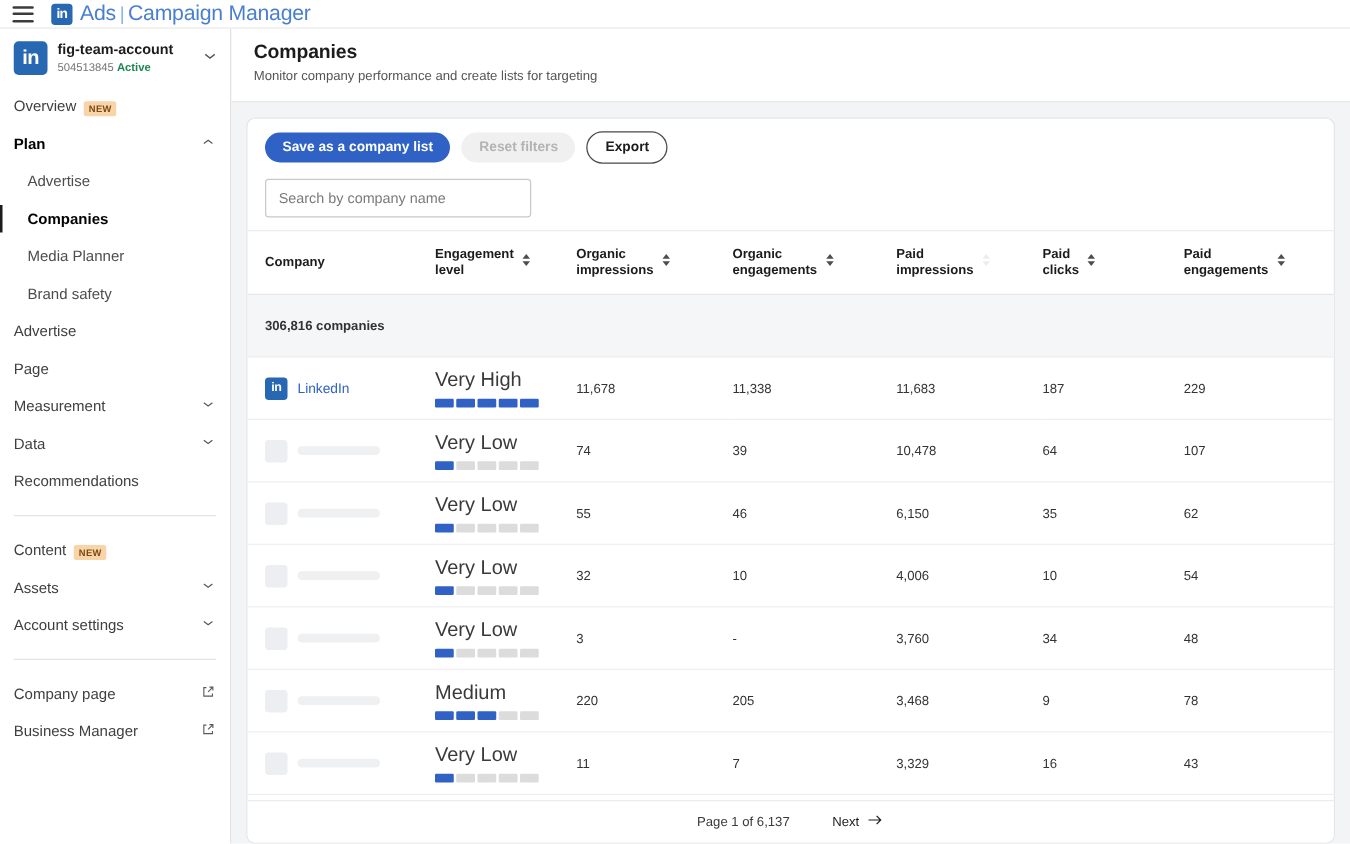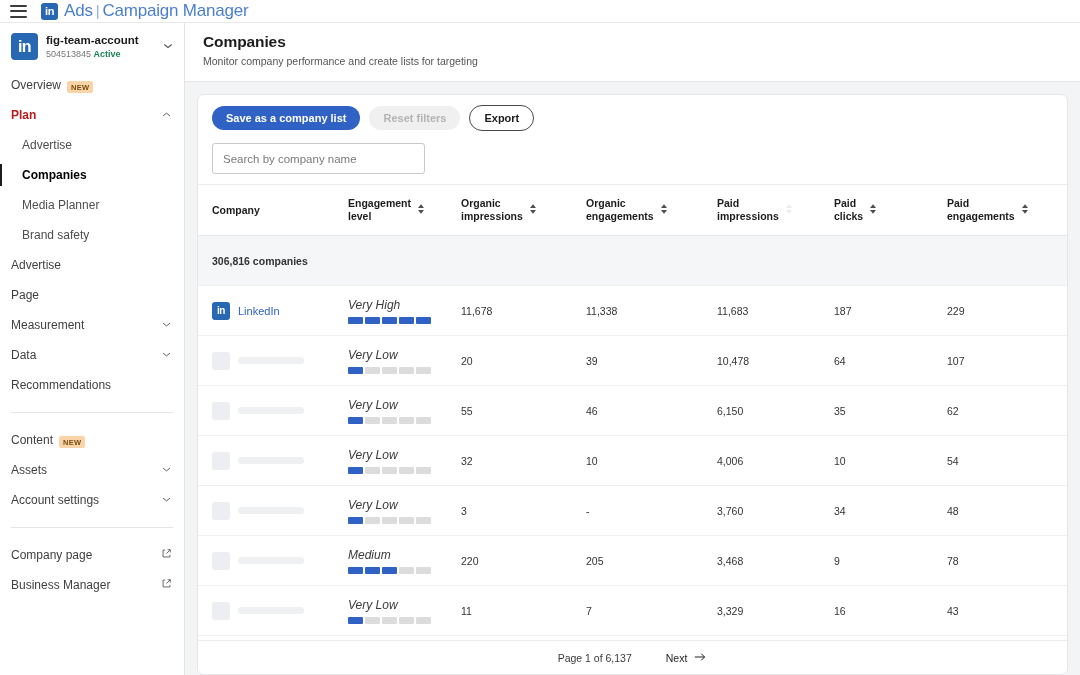--- a/index.html
+++ b/index.html
@@ -81,21 +81,21 @@
   .nav-item {
     display: flex; align-items: center;
     padding: 8px 12px 8px 11px;
     font-size: 12px;
     color: #3f3f3f;
     cursor: pointer;
     position: relative;
     min-height: 24px;
   }
   .nav-item.sub { padding-left: 22px; color: #4d4d4d; }
-  .nav-item.bold { font-weight: bold; color: #b91c1c; }
+  .nav-item.bold { font-weight: bold; color: #000000; }
   .nav-item.selected { font-weight: bold; color: #000; }
   .nav-item.selected::before {
     content: ""; position: absolute; left: 0; top: 4px; bottom: 4px;
     width: 2px; background: #1c1c1c;
   }
   .nav-label { flex: 1; white-space: nowrap; }
   .badge-new {
     background: #f8d4a8; color: #7a4a10;
     font-size: 7.5px; font-weight: bold;
     padding: 1.5px 4px; border-radius: 2px;
@@ -201,21 +201,21 @@
     background: #2867b2; color: #fff;
     font-size: 10px; font-weight: bold;
     display: flex; align-items: center; justify-content: center;
     letter-spacing: -0.4px; flex: 0 0 18px;
   }
   .comp-name { color: #2f62c4; font-size: 11px; font-weight: normal; cursor: pointer; }
   .ph-logo { width: 18px; height: 18px; border-radius: 3px; background: #eceef1; flex: 0 0 18px; }
   .ph-name { height: 7px; border-radius: 4px; background: #eef0f2; width: 66px; }
 
   .eng-cell { padding-right: 8px; }
-  .eng-label { font-size: 12px; color: #3a3a3a; margin-bottom: 5px; font-style: italic; }
+  .eng-label { font-size: 16px; color: #3a3a3a; margin-bottom: 5px; }
   .eng-bars { display: flex; gap: 2px; }
   .eng-seg { width: 15px; height: 7px; border-radius: 1px; background: #dcdcdc; }
   .eng-seg.on { background: #2f62c4; }
 
   
   .footer {
     height: 34px;
     display: flex; align-items: center; justify-content: center;
     gap: 34px;
     background: #fff;
@@ -486,21 +486,21 @@
                   <td class="eng-cell">
                     <div class="eng-label">Very Low</div>
                     <div class="eng-bars">
                       <div class="eng-seg on"></div>
                       <div class="eng-seg"></div>
                       <div class="eng-seg"></div>
                       <div class="eng-seg"></div>
                       <div class="eng-seg"></div>
                     </div>
                   </td>
-                  <td>20</td>
+                  <td>74</td>
                   <td>39</td>
                   <td>10,478</td>
                   <td>64</td>
                   <td>107</td>
                 </tr>
                 <tr>
                   <td style="padding-left: 14px;">
                     <div class="comp-cell">
                       <div class="ph-logo"></div>
                       <div class="ph-name"></div>

